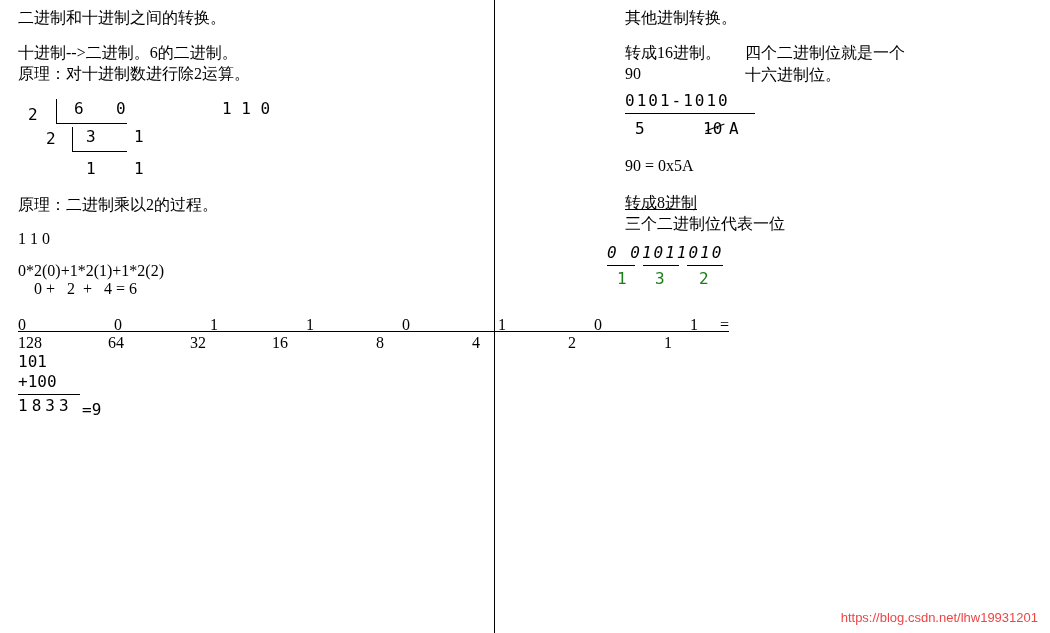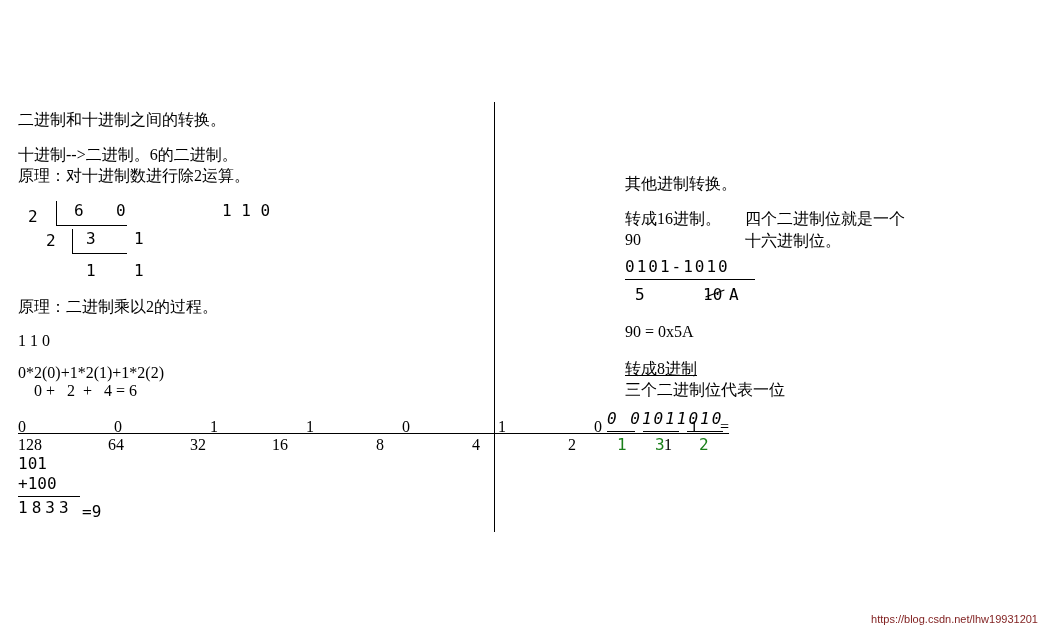--- a/index.html
+++ b/index.html
@@ -10,21 +10,20 @@
     font-family: "SimSun", "宋体", serif;
     font-size: 16px;
     color: #000;
     background: #fff;
     position: relative;
   }
   .page {
     display: flex;
     width: 100%;
     height: 100%;
-    align-items: center;
   }
   .col {
     padding: 8px 18px;
     box-sizing: border-box;
   }
   .left {
     width: 495px;
     border-right: 1px solid #000;
   }
   .right {
@@ -111,22 +110,22 @@
     left: 0; top: 42px;
     width: 62px;
     border-top: 1px solid #000;
   }
 
   .watermark {
     position: absolute;
     right: 12px;
     bottom: 8px;
     font-family: Arial, sans-serif;
-    font-size: 11px;
-    color: #7f1d1d;
+    font-size: 13px;
+    color: #ef4444;
   }
 </style>
 </head>
 <body>
 
 <div class="page">
 
   <div class="col left">
     <div class="line">二进制和十进制之间的转换。</div>
 

